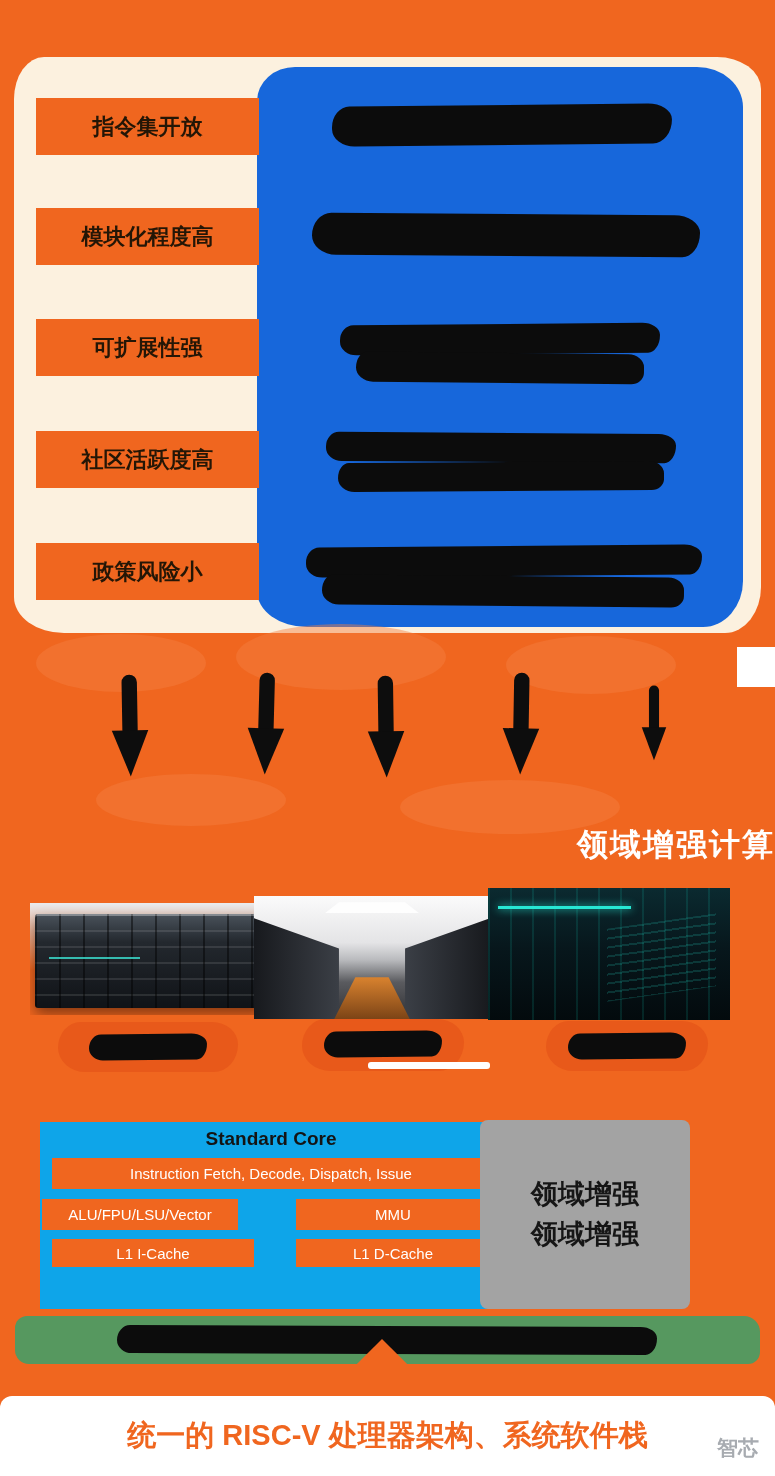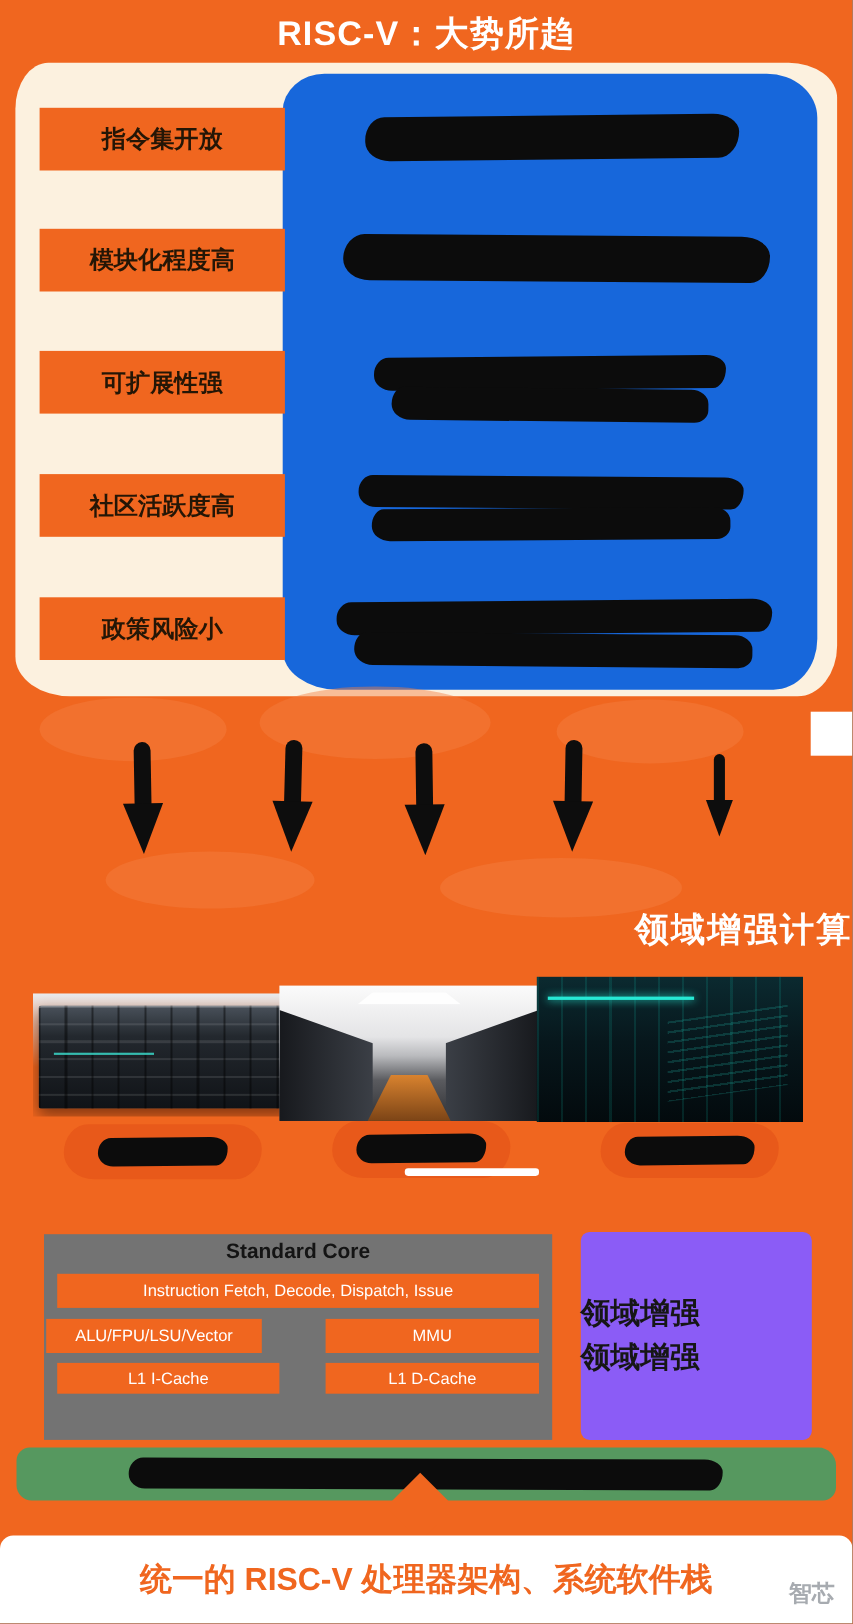--- a/index.html
+++ b/index.html
@@ -82,49 +82,48 @@
   
   .lbl{background:#E8591A;border-radius:26px 30px 28px 32px/30px 26px 32px 28px;}
   .lb1{left:58px;top:1022px;width:180px;height:50px;}
   .lb2{left:302px;top:1019px;width:162px;height:52px;}
   .lb3{left:546px;top:1021px;width:162px;height:50px;}
   .lbl-blob{position:absolute;left:50%;top:12px;transform:translateX(-50%) rotate(-0.6deg);width:118px;height:26px;
         background:#0C0C0C;border-radius:14px 18px 12px 16px/16px 12px 18px 14px;}
   .white-line{left:368px;top:1062px;width:122px;height:7px;background:#fff;border-radius:3px;}
 
   
-  .core{left:40px;top:1122px;width:462px;height:187px;background:#737373;}
+  .core{left:40px;top:1122px;width:462px;height:187px;background:#0ea5e9;}
   .core-title-in{position:absolute;left:0;top:6px;width:100%;text-align:center;font-size:19px;font-weight:bold;color:#141414;}
   .cbar{position:absolute;background:#F0661F;color:#fff;display:flex;align-items:center;justify-content:center;
         font-size:15px;font-weight:500;}
   .cb1{left:12px;top:36px;width:438px;height:31px}
   .cb2{left:2px;top:77px;width:196px;height:31px}
   .cb3{left:256px;top:77px;width:194px;height:31px}
   .cb4{left:12px;top:117px;width:202px;height:28px}
   .cb5{left:256px;top:117px;width:194px;height:28px}
   .cb6{left:12px;top:153px;width:438px;height:28px}
-  .gold{left:528px;top:1120px;width:210px;height:189px;background:#8b5cf6;border-radius:8px;
-        display:flex;flex-direction:column;justify-content:center;
+  .gold{left:480px;top:1120px;width:210px;height:189px;background:#a3a3a3;border-radius:8px;
+        display:flex;flex-direction:column;align-items:center;justify-content:center;
         font-size:27px;font-weight:bold;color:#161616;line-height:1.45;}
 
   
   .greenbar{left:15px;top:1316px;width:745px;height:48px;background:#56985F;border-radius:12px 16px 12px 14px;}
   .greenblob{left:117px;top:1326px;width:540px;height:28px;background:#0C0C0C;
         border-radius:16px 20px 14px 18px/18px 14px 20px 16px;transform:rotate(0.2deg);}
   .diamond{left:360px;top:1348px;width:44px;height:44px;background:#F0661F;transform:rotate(45deg);}
   .whitebar{left:0;top:1396px;width:775px;height:80px;background:#fff;border-radius:12px 12px 0 0;}
   .banner{left:0;top:1416px;width:100%;text-align:center;font-size:29px;font-weight:bold;color:#F0661F;}
   .watermark{right:16px;top:1434px;font-size:21px;font-weight:bold;color:#A7ABB0;text-align:center;}
 </style>
 </head>
 <body>
 
 <div class="page">
 
-  <div class="abs main-title">RISC-V：大势所趋</div>
 
   <div class="abs cream"></div>
   <div class="abs bluep"></div>
 
   <div class="abs feat f1">
     <span>指令集开放</span>
     </div>
   <div class="abs feat f2">
     <span>模块化程度高</span>
     </div>

